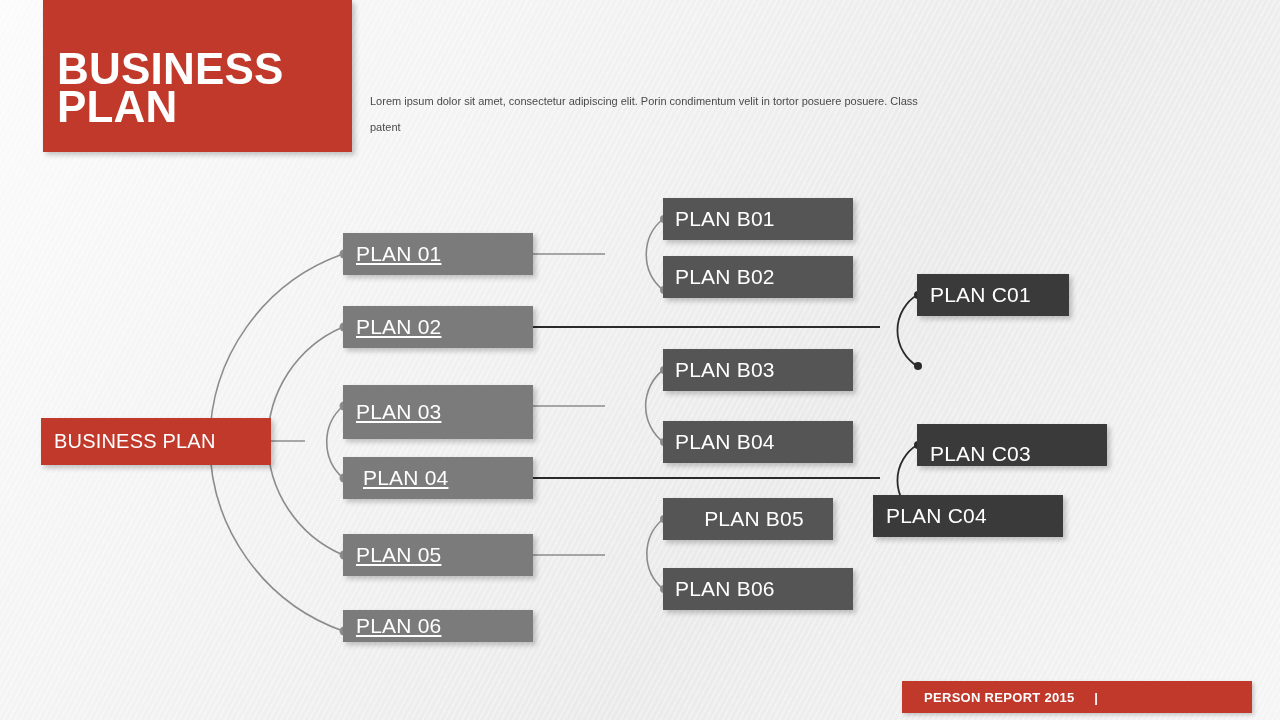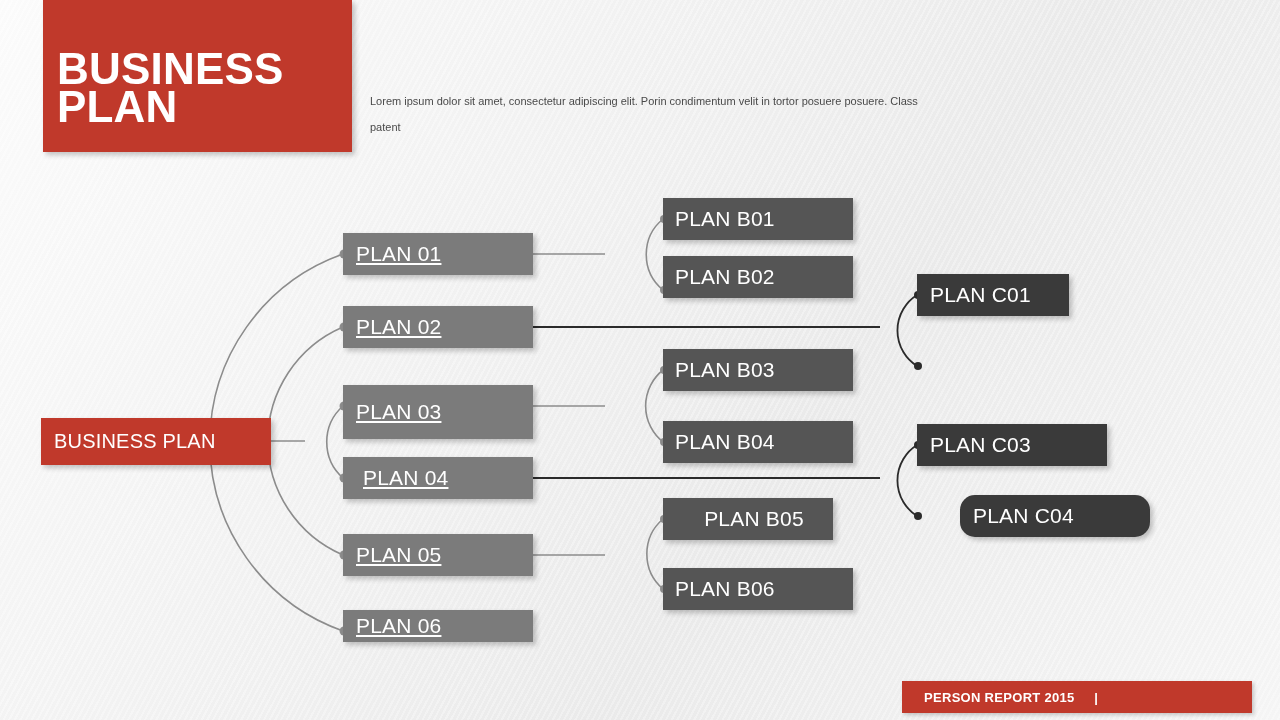--- a/index.html
+++ b/index.html
@@ -208,24 +208,24 @@
   <div class="node lvl-b" style="left: 663px; top: 498px; width: 170px; height: 42px; justify-content: center;">
     <span>PLAN B05</span>
   </div>
   <div class="node lvl-b" style="left: 663px; top: 568px; width: 190px; height: 42px;">
     <span>PLAN B06</span>
   </div>
 
   <div class="node lvl-c" style="left: 917px; top: 274px; width: 152px; height: 42px;">
     <span>PLAN C01</span>
   </div>
-  <div class="node lvl-c" style="left: 917px; top: 424px; width: 190px; height: 42px;">
+  <div class="node lvl-c" style="left: 917px; top: 424px; width: 190px; height: 42px; align-items: flex-end;">
     <span>PLAN C03</span>
   </div>
-  <div class="node lvl-c" style="left: 960px; top: 495px; width: 190px; height: 42px; border-radius: 15px;">
+  <div class="node lvl-c" style="left: 873px; top: 495px; width: 190px; height: 42px;">
     <span>PLAN C04</span>
   </div>
 
   <div class="footer-bar">
     <div class="footer-text">PERSON REPORT 2015     |</div>
   </div>
 
 </div>
 
 </body></html>

